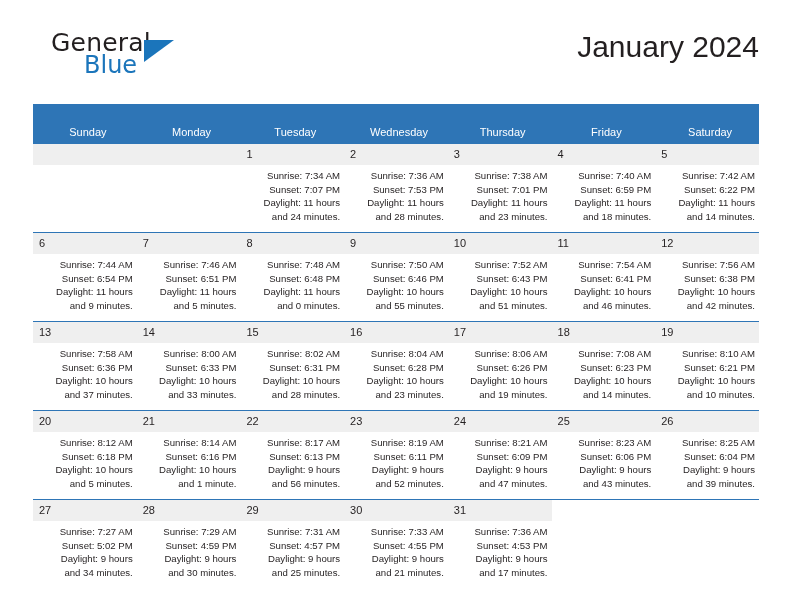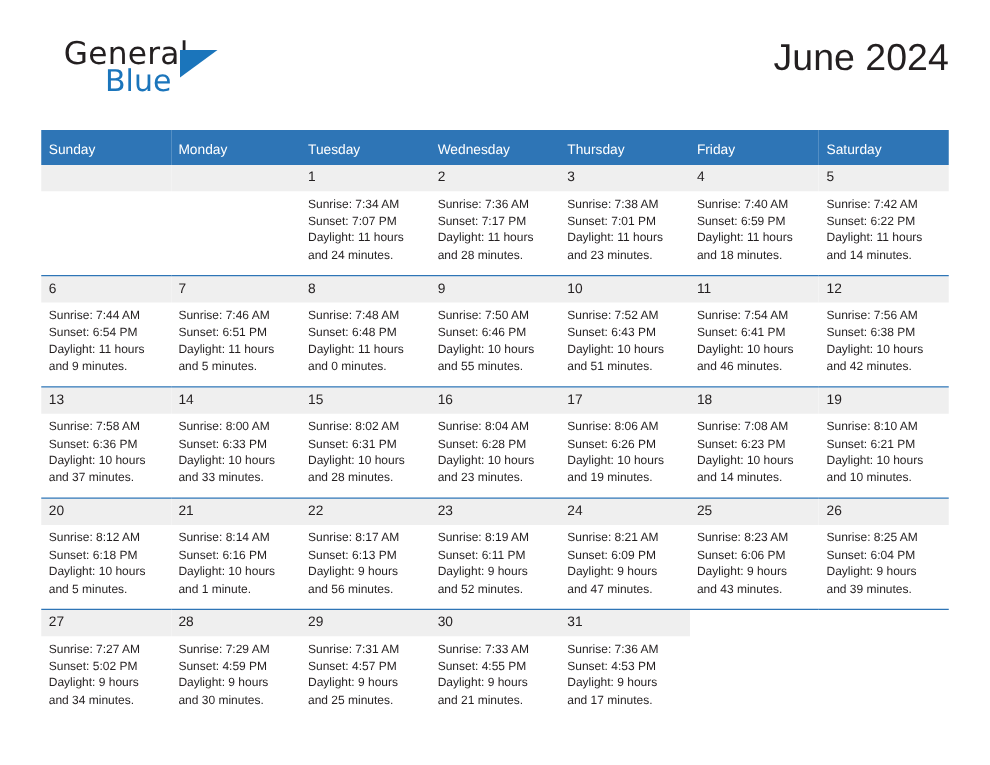--- a/index.html
+++ b/index.html
@@ -94,22 +94,22 @@
     top: 104px;
     width: 726px;
     border-collapse: collapse;
     table-layout: fixed;
   }
   .cal th {
     background: #2e75b6;
     color: #ffffff;
     font-size: 11px;
     font-weight: normal;
-    text-align: left;
-    padding: 10px 0 5px 6px;
+    text-align: center;
+    padding: 22px 0 5px 6px;
     height: 11px;
     line-height: 13px;
   }
   .cal td {
     vertical-align: top;
     padding: 0;
     width: 103.71px;
     border-top: 1px solid #2e75b6;
     background: #ffffff;
   }
@@ -130,20 +130,21 @@
   }
   .daynum.empty {
     background: #ffffff;
     color: transparent;
   }
   .info {
     padding: 4px 4px 0 6px;
     font-size: 9.6px;
     line-height: 13.6px;
     color: #231f20;
+    text-align: right;
   }
   .info div {
     white-space: nowrap;
   }
   td.blank .daynum {
     background: #efefef;
   }
   td.nodata .daynum {
     background: #ffffff;
   }
@@ -155,21 +156,21 @@
 
   <div class="top">
 
     <div class="logo">
       <span class="logo-general">General</span>
       <span class="logo-tri"></span>
       <span class="logo-blue">Blue</span>
     </div>
 
     <div class="titles">
-      <div class="cal-title">June 2024</div>
+      <div class="cal-title">January 2024</div>
     </div>
 
   </div>
 
   <table class="cal">
     <thead>
       <tr>
         <th>Sunday</th>
         <th>Monday</th>
         <th>Tuesday</th>
@@ -212,21 +213,21 @@
                 <div>Daylight: 11 hours</div>
                 <div>and 24 minutes.</div>
               </div>
             </div>
           </td>
           <td>
             <div class="daycell">
               <div class="daynum">2</div>
               <div class="info">
                 <div>Sunrise: 7:36 AM</div>
-                <div>Sunset: 7:17 PM</div>
+                <div>Sunset: 7:53 PM</div>
                 <div>Daylight: 11 hours</div>
                 <div>and 28 minutes.</div>
               </div>
             </div>
           </td>
           <td>
             <div class="daycell">
               <div class="daynum">3</div>
               <div class="info">
                 <div>Sunrise: 7:38 AM</div>

